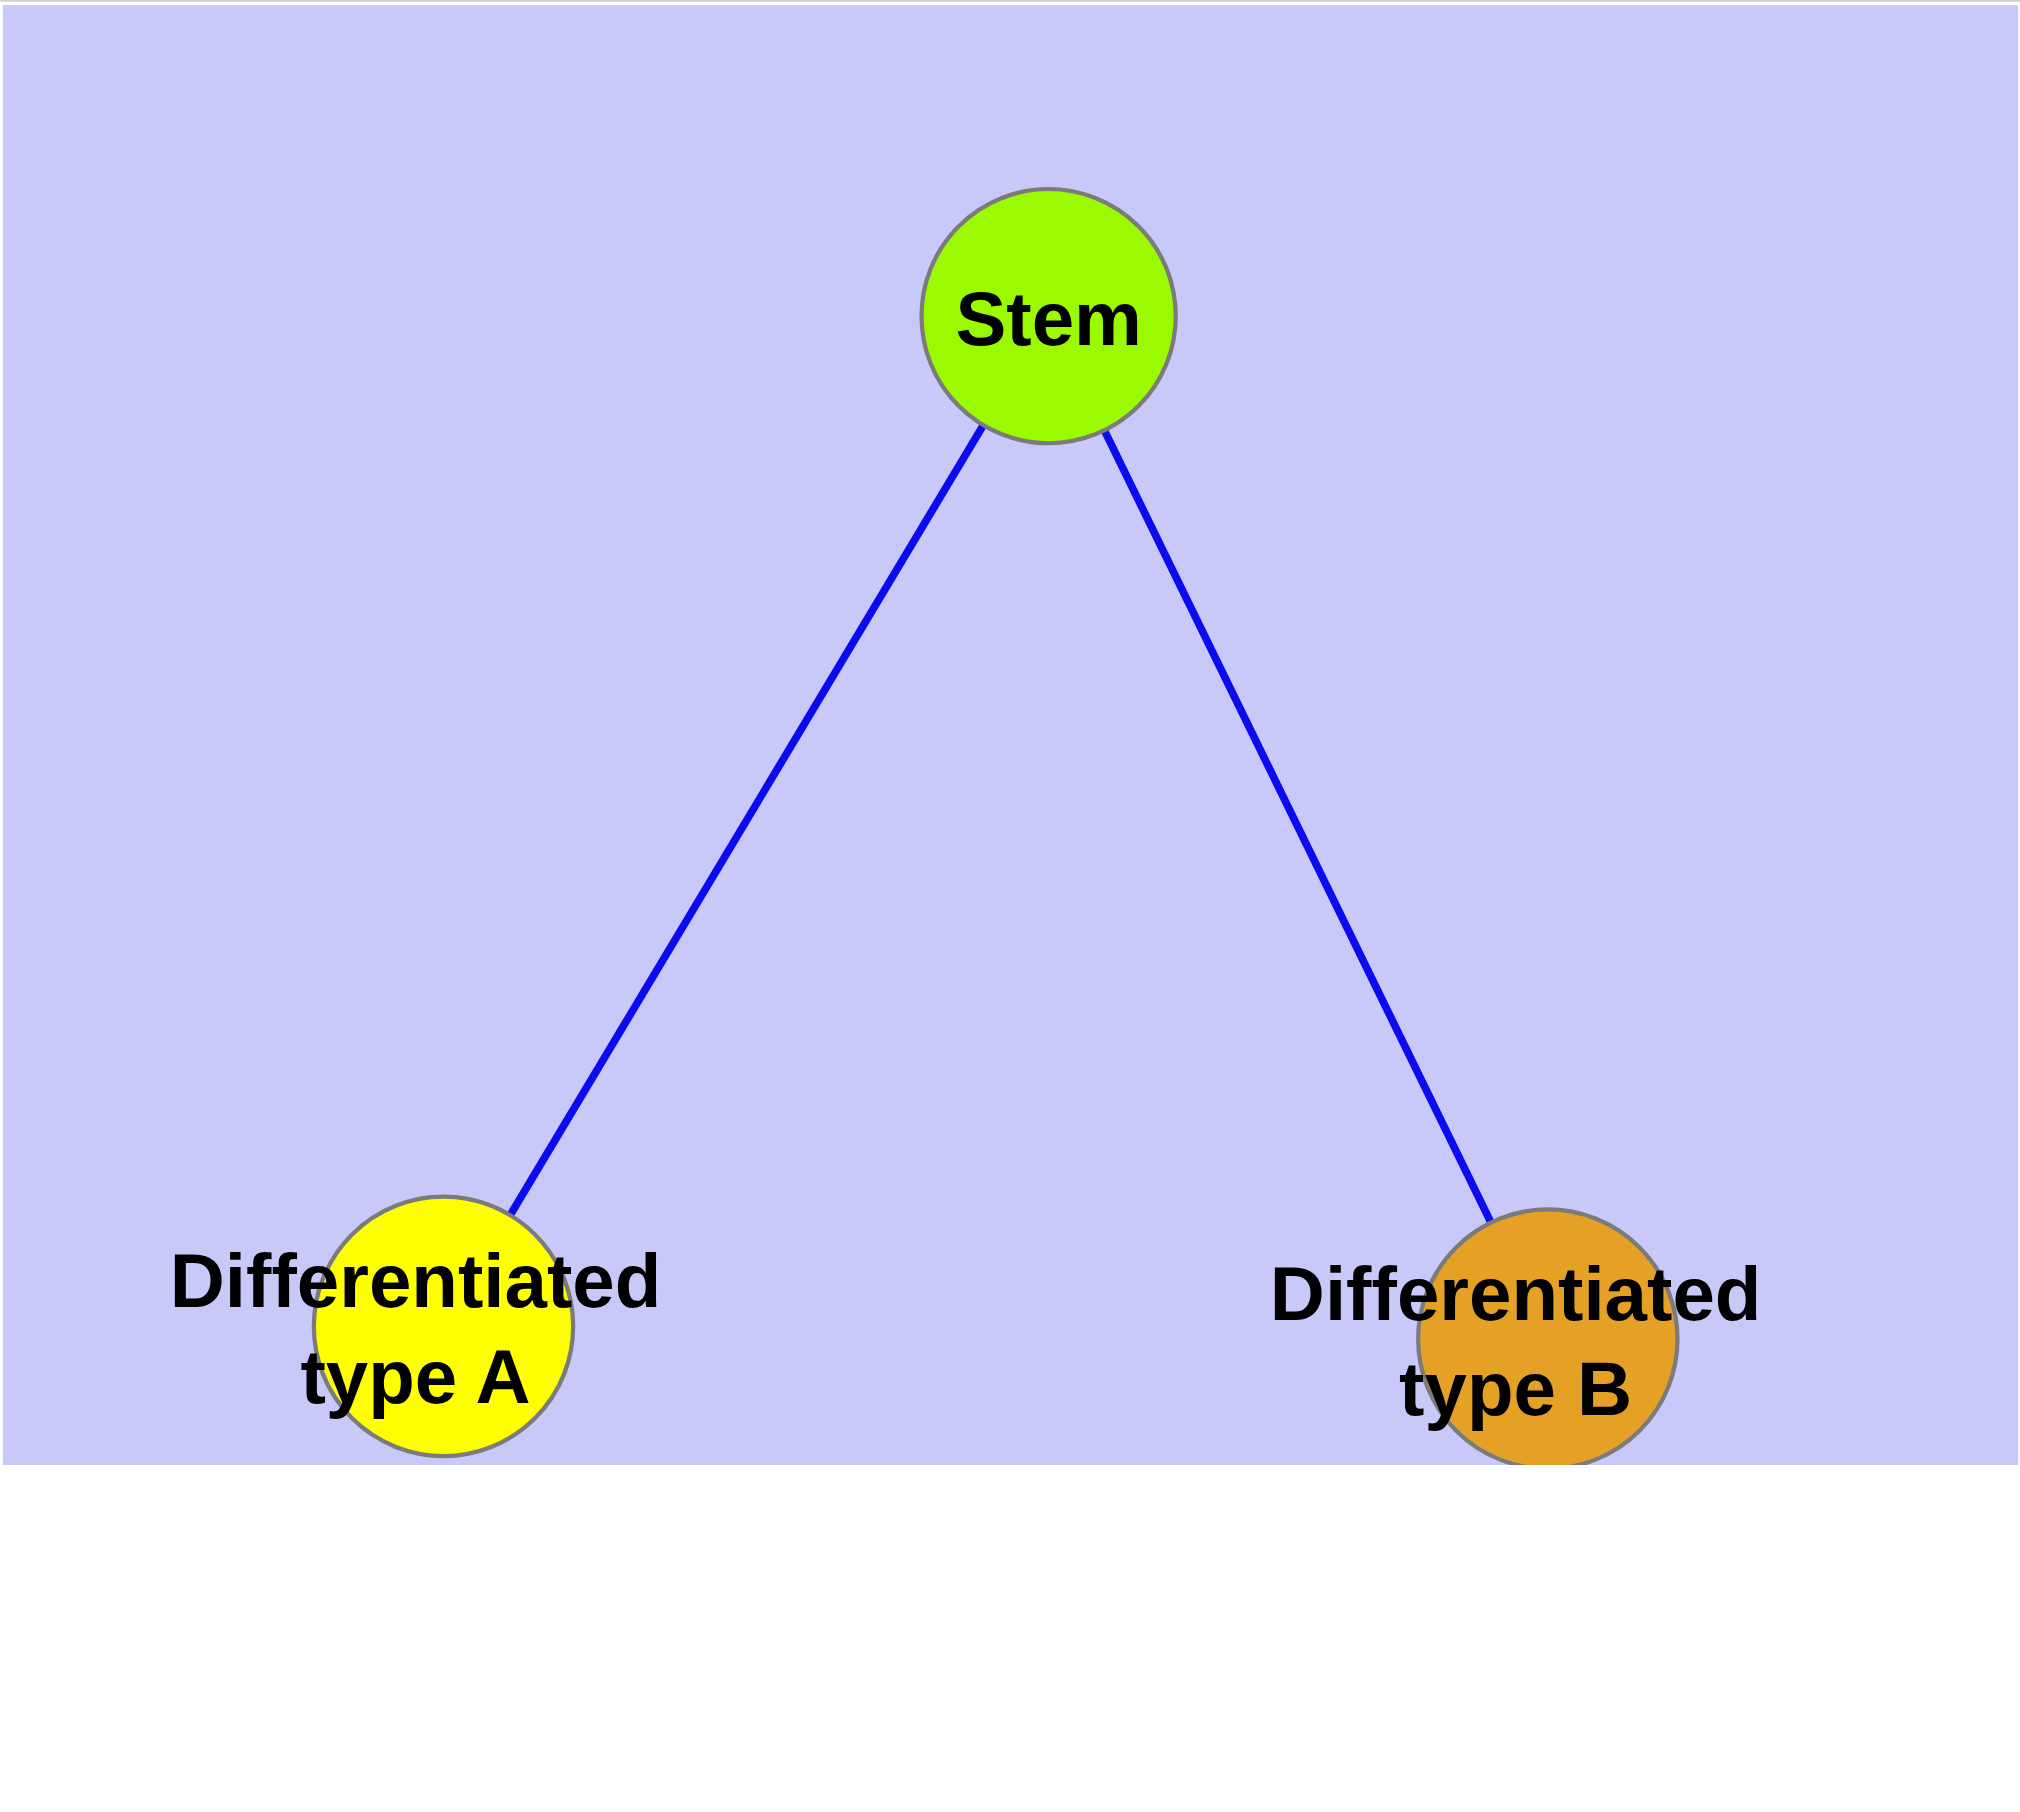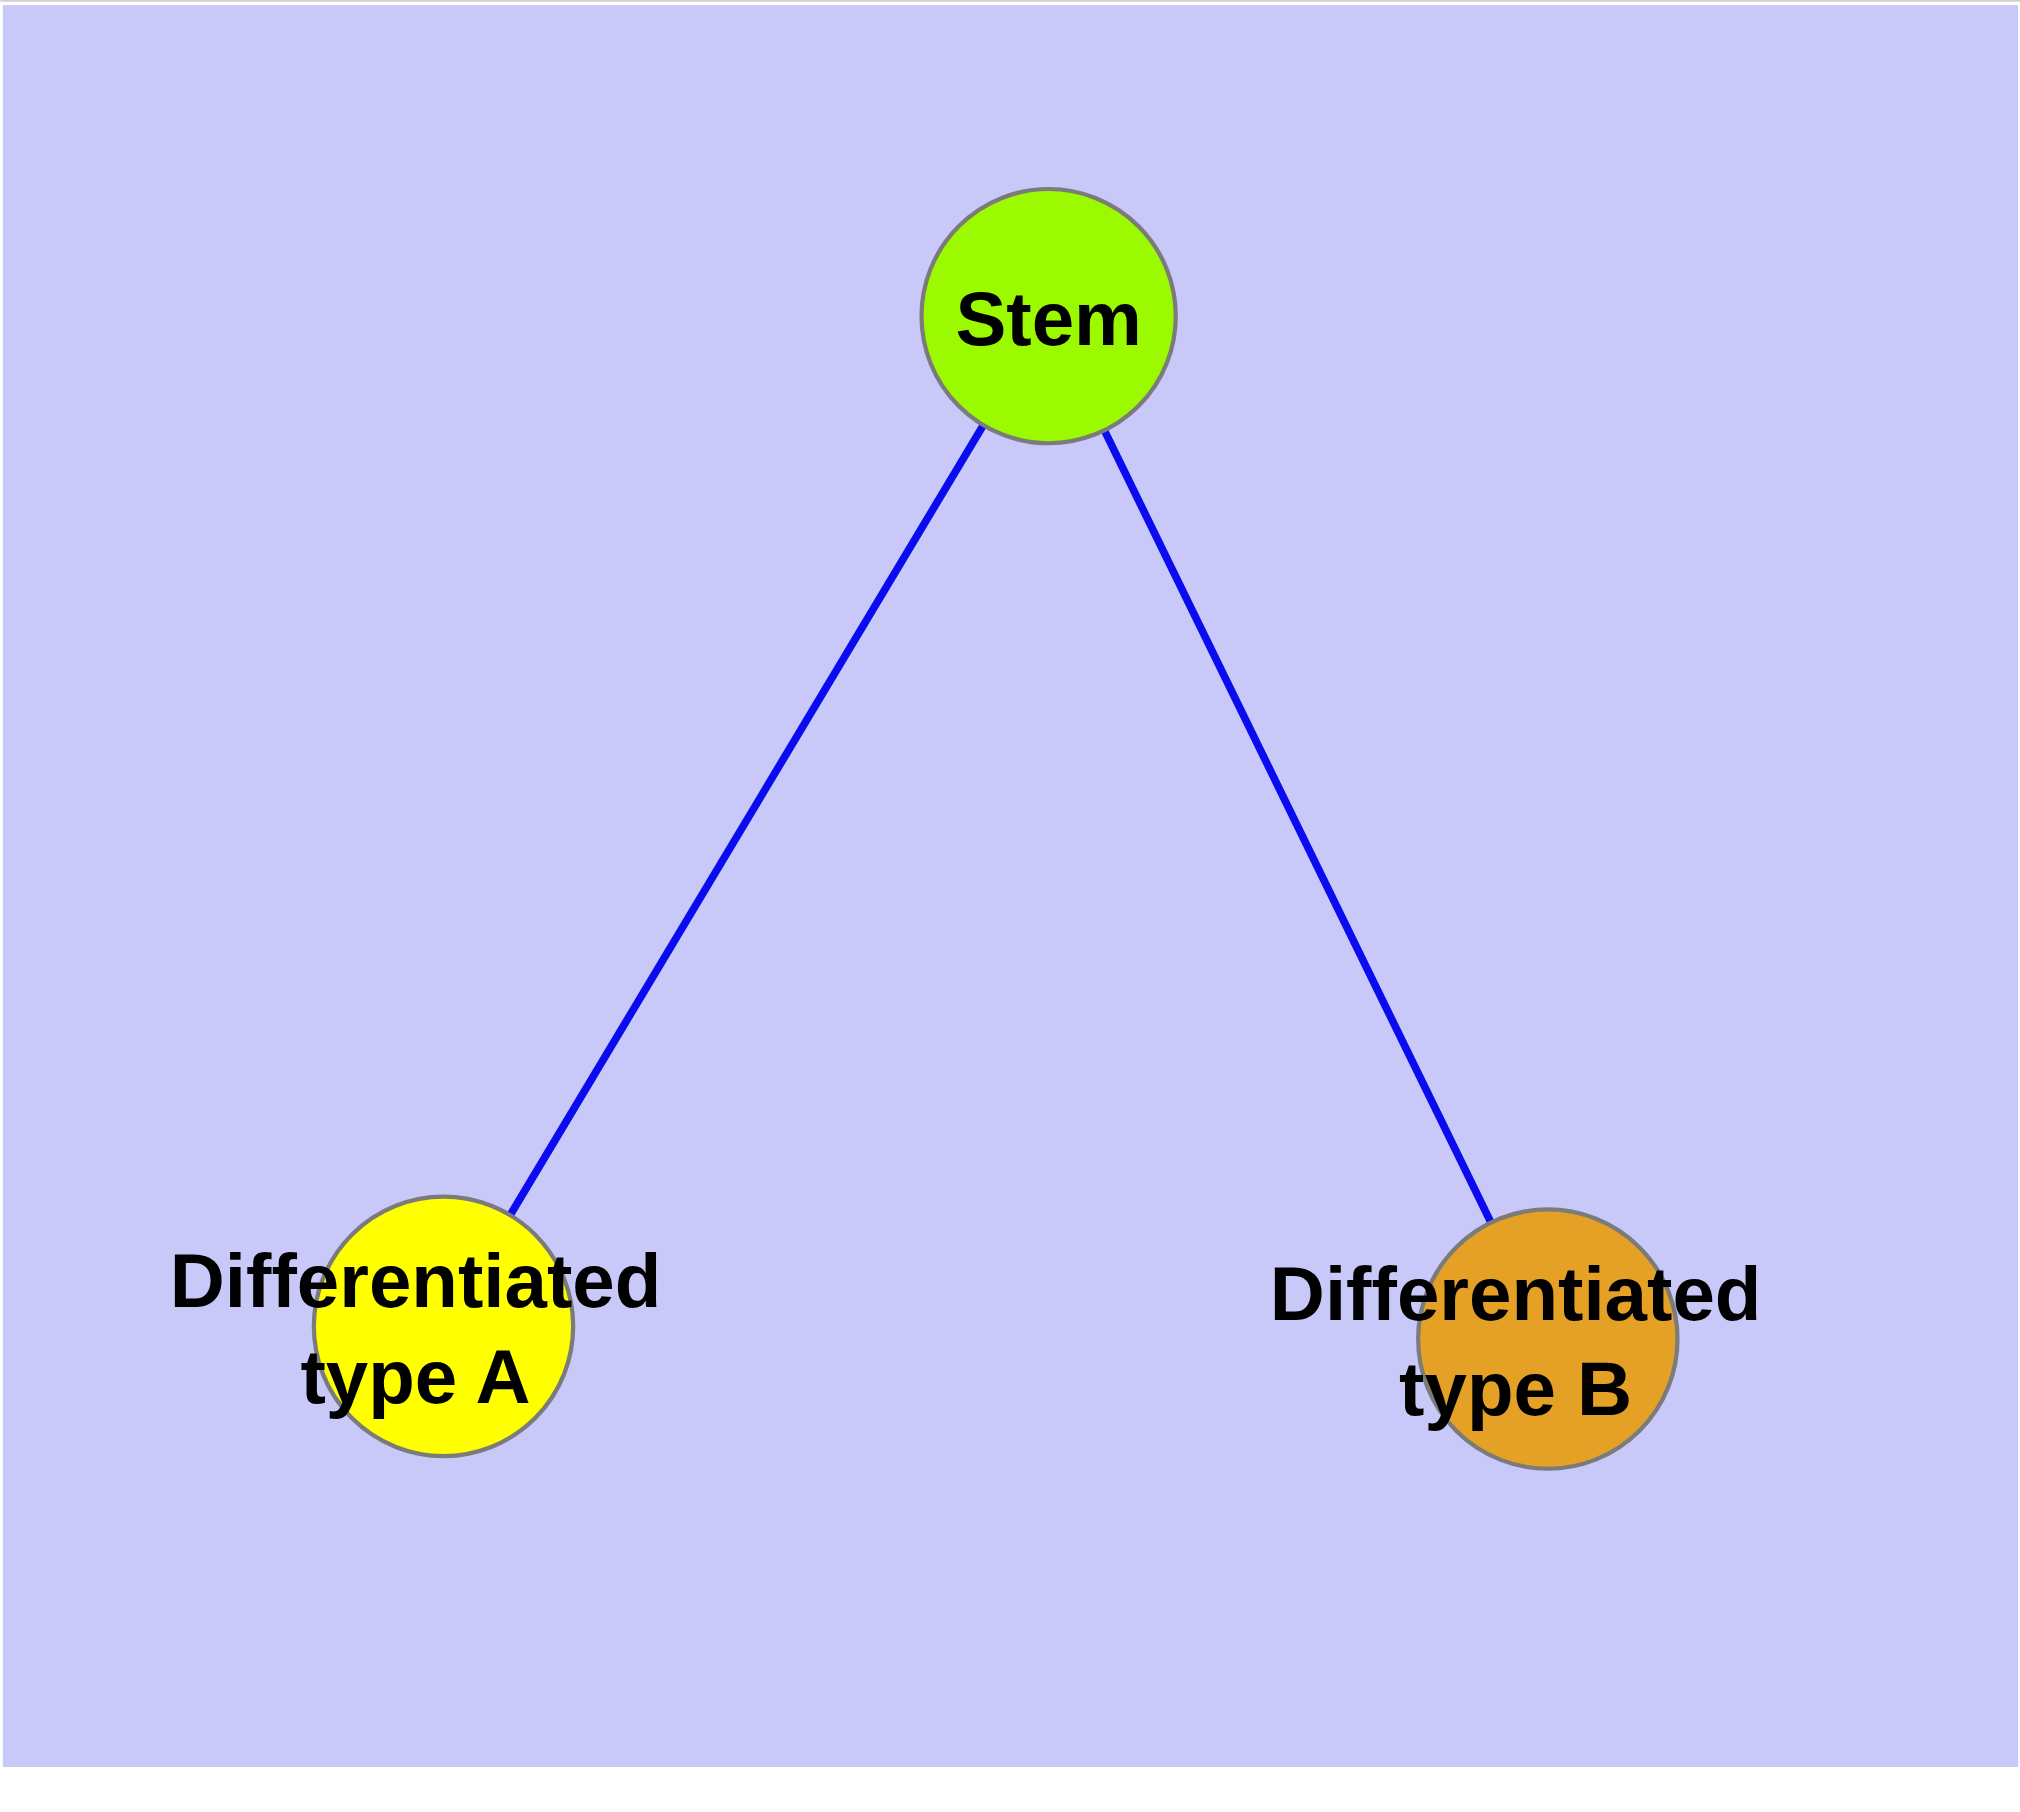--- a/index.html
+++ b/index.html
@@ -2,21 +2,21 @@
 <html style="font-size:13.6px"><head>
 <meta charset="utf-8">
 <style>
   html, body {
     margin: 0;
     padding: 0;
     background: #ffffff;
   }
   #stage {
     width: 2021px;
-    height: 1767px;
+    height: 1465px;
     position: relative;
     font-family: "Liberation Sans", "DejaVu Sans", sans-serif;
   }
   svg {
     display: block;
   }
   .node-label {
     font-family: "Liberation Sans", "DejaVu Sans", sans-serif;
     font-weight: bold;
   }

